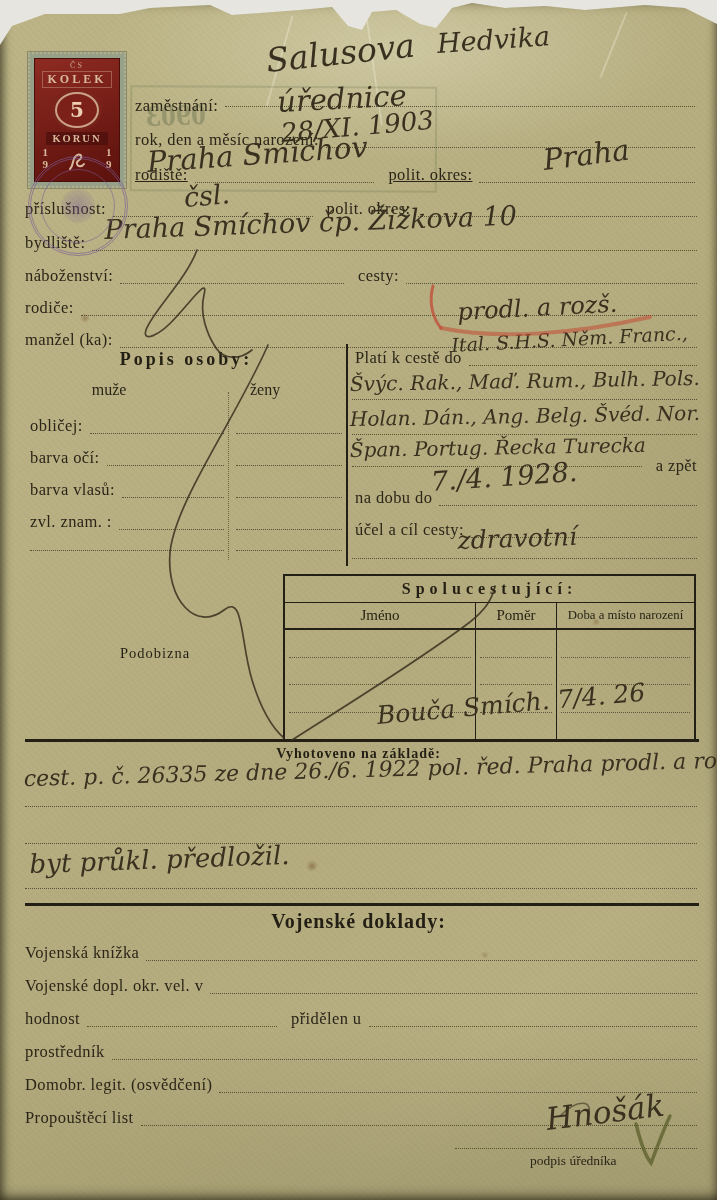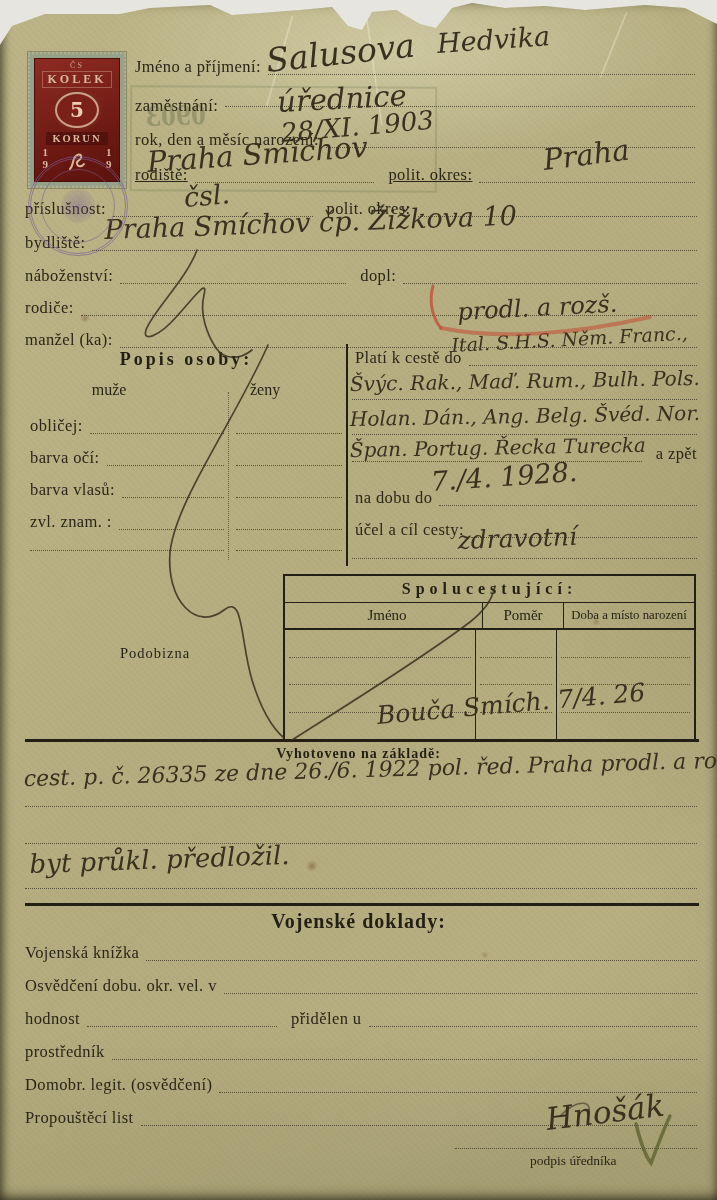--- a/index.html
+++ b/index.html
@@ -76,21 +76,21 @@
   
   #ctable{position:absolute;left:283px;top:574px;width:413px;height:167px;
      border:2px solid #241f14;color:#241f14;box-sizing:border-box;}
   #ctable .ttl{height:26px;border-bottom:1.5px solid #241f14;display:flex;
      align-items:center;justify-content:center;font-weight:bold;font-size:16px;letter-spacing:5px;}
   #ctable .hdr{display:flex;height:25px;border-bottom:2.5px solid #241f14;}
   #ctable .hdr div{display:flex;align-items:center;justify-content:center;}
   #ctable .c1{width:190px;}
   #ctable .c2{width:80px;border-left:1.5px solid #241f14;border-right:1.5px solid #241f14;}
   #ctable .c3{flex:1;font-family:Liberation Serif, serif;}
-  #ctable .hdr .c1{font-size:15px;margin-left:7px;}
+  #ctable .hdr .c1{font-size:15px;}
   #ctable .hdr .c2{font-size:15px;}
   #ctable .hdr .c3{font-size:12.8px;}
   #ctable .bdy{display:flex;height:109px;}
   #ctable .bdy .col{display:flex;flex-direction:column;justify-content:space-evenly;}
   #ctable .bdy .dl{border-bottom:1.4px dotted rgba(72,66,42,.8);height:0;margin:0 4px;}
   .small{font-size:13.5px;color:#2b2518;}
   svg.overlay{position:absolute;left:0;top:0;pointer-events:none;}
 </style>
 </head>
 <body>
@@ -98,24 +98,20 @@
 <div id="stage">
  <div id="paper">
 
   <div class="crease" style="left:278px;top:14px;height:95px;transform:rotate(16deg);"></div>
   <div class="crease" style="left:372px;top:6px;height:120px;transform:rotate(-8deg);"></div>
   <div class="crease" style="left:612px;top:10px;height:70px;transform:rotate(22deg);"></div>
 
   <div id="bleedBox"></div>
   <div class="bleed" style="left:146px;top:98px;font-size:30px;transform:scaleX(-1) rotate(2deg);">0903</div>
 
-  <div class="row" style="top:58px;left:135px;width:560px;">
-    <span class="lbl">Jméno a příjmení:</span>
-        <span class="dots"></span>
-  </div>
   <div class="row" style="top:97px;left:135px;width:560px;align-items:center;">
     <span class="lbl">zaměstnání:</span>
         <span class="dots"></span>
   </div>
   <div class="row" style="top:131px;left:135px;width:560px;">
     <span class="lbl">rok, den a měsíc narození:</span>
         <span class="dots"></span>
   </div>
   <div class="row" style="top:166px;left:135px;width:560px;text-decoration:underline;">
     <span class="lbl">rodiště:</span>
@@ -129,21 +125,21 @@
     <span class="lbl2">polit. okres:</span>
         <span class="dots" style="flex:1.4;"></span>
   </div>
   <div class="row" style="top:234px;left:25px;width:672px;text-align:right;">
     <span class="lbl">bydliště:</span>
         <span class="dots"></span>
   </div>
   <div class="row" style="top:267px;left:25px;width:672px;">
     <span class="lbl">náboženství:</span>
         <span class="dots"></span>
-    <span class="lbl2">dopl:</span>
+    <span class="lbl2">cesty:</span>
         <span class="dots" style="flex:1.3;"></span>
   </div>
   <div class="row" style="top:299px;left:25px;width:672px;">
     <span class="lbl">rodiče:</span>
         <span class="dots"></span>
   </div>
   <div class="row" style="top:331px;left:25px;width:672px;">
     <span class="lbl">manžel (ka):</span>
         <span class="dots"></span>
   </div>
@@ -184,21 +180,21 @@
   </div>
   <div style="position:absolute;left:228px;top:392px;height:168px;border-left:1.4px dotted rgba(72,66,42,.7);"></div>
   <div style="position:absolute;left:346px;top:344px;height:222px;width:2px;background:#241f14;"></div>
 
   <div class="row" style="top:349px;left:355px;width:342px;">
     <span class="lbl">Platí k cestě do</span>
         <span class="dots"></span>
   </div>
   <div class="dotonly" style="top:399px;left:352px;width:345px;"></div>
   <div class="dotonly" style="top:434px;left:352px;width:345px;"></div>
-  <div class="row" style="top:445px;left:352px;width:345px;">
+  <div class="row" style="top:457px;left:352px;width:345px;align-items:center;">
     <span class="dots"></span>
         <span class="lbl2" style="padding-right:0;">a zpět</span>
   </div>
   <div class="row" style="top:489px;left:355px;width:342px;">
     <span class="lbl">na dobu do</span>
         <span class="dots"></span>
   </div>
   <div class="row" style="top:521px;left:355px;width:342px;">
     <span class="lbl">účel a cíl cesty:</span>
         <span class="dots"></span>
@@ -239,21 +235,21 @@
   <div class="dotonly" style="top:843px;left:25px;width:672px;"></div>
   <div class="dotonly" style="top:888px;left:25px;width:672px;"></div>
   <div class="rule" style="top:903px;left:25px;width:674px;"></div>
 
   <div class="sect" style="top:910px;left:0;width:717px;font-size:20px;letter-spacing:1px;">Vojenské doklady:</div>
   <div class="row" style="top:944px;left:25px;width:672px;">
     <span class="lbl">Vojenská knížka</span>
         <span class="dots"></span>
   </div>
   <div class="row" style="top:977px;left:25px;width:672px;">
-    <span class="lbl">Osvědčení dobu. okr. vel. v</span>
+    <span class="lbl">Vojenské dopl. okr. vel. v</span>
         <span class="dots"></span>
   </div>
   <div class="row" style="top:1010px;left:25px;width:672px;">
     <span class="lbl">hodnost</span>
         <span class="dots fx" style="width:190px;"></span>
     <span class="lbl2">přidělen u</span>
         <span class="dots"></span>
   </div>
   <div class="row" style="top:1043px;left:25px;width:672px;">
     <span class="lbl">prostředník</span>

